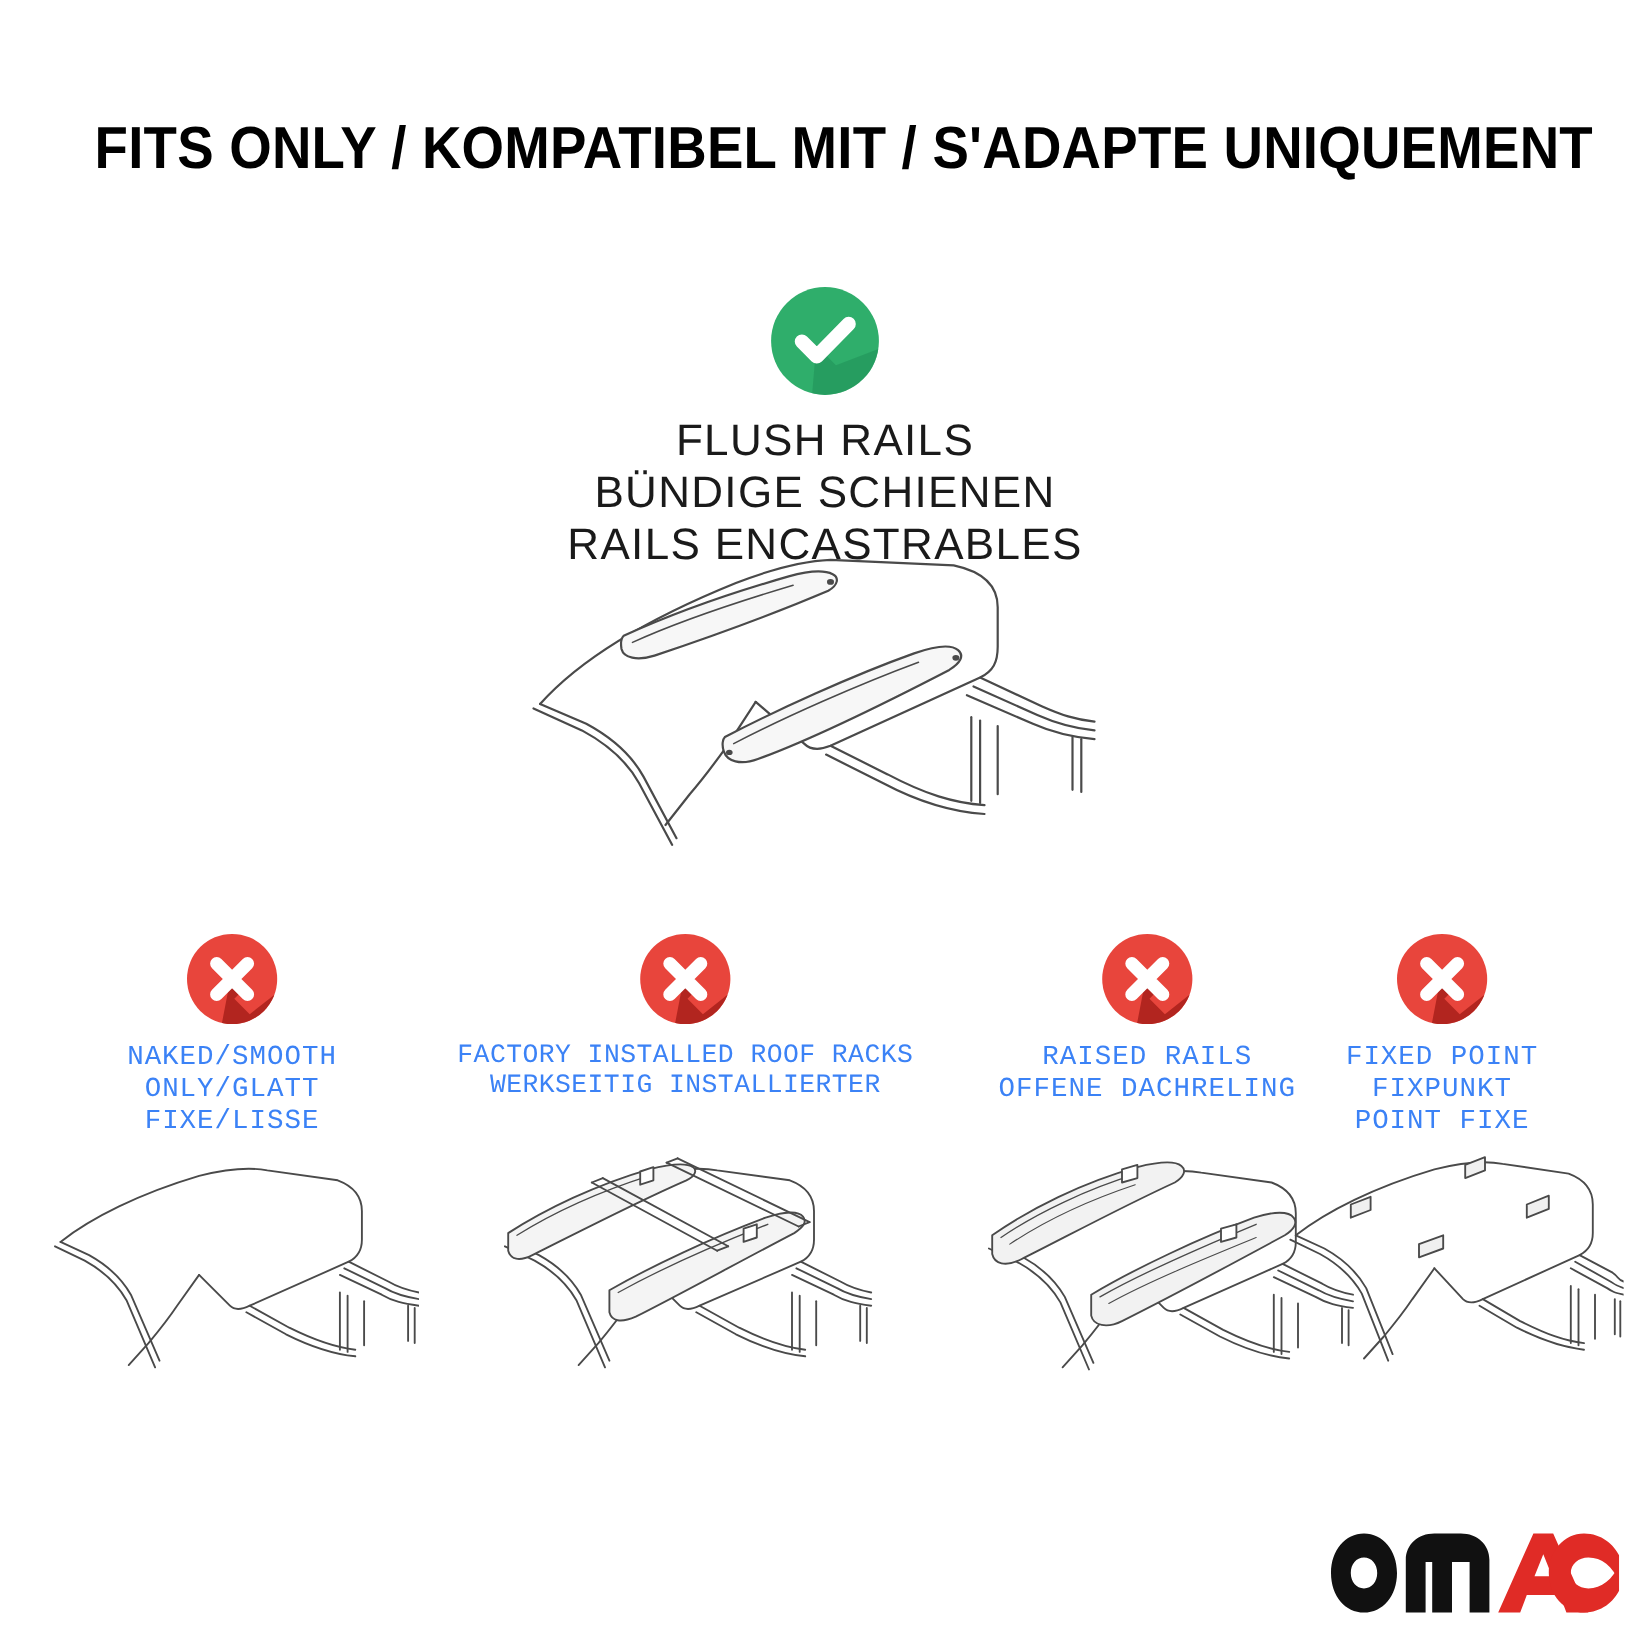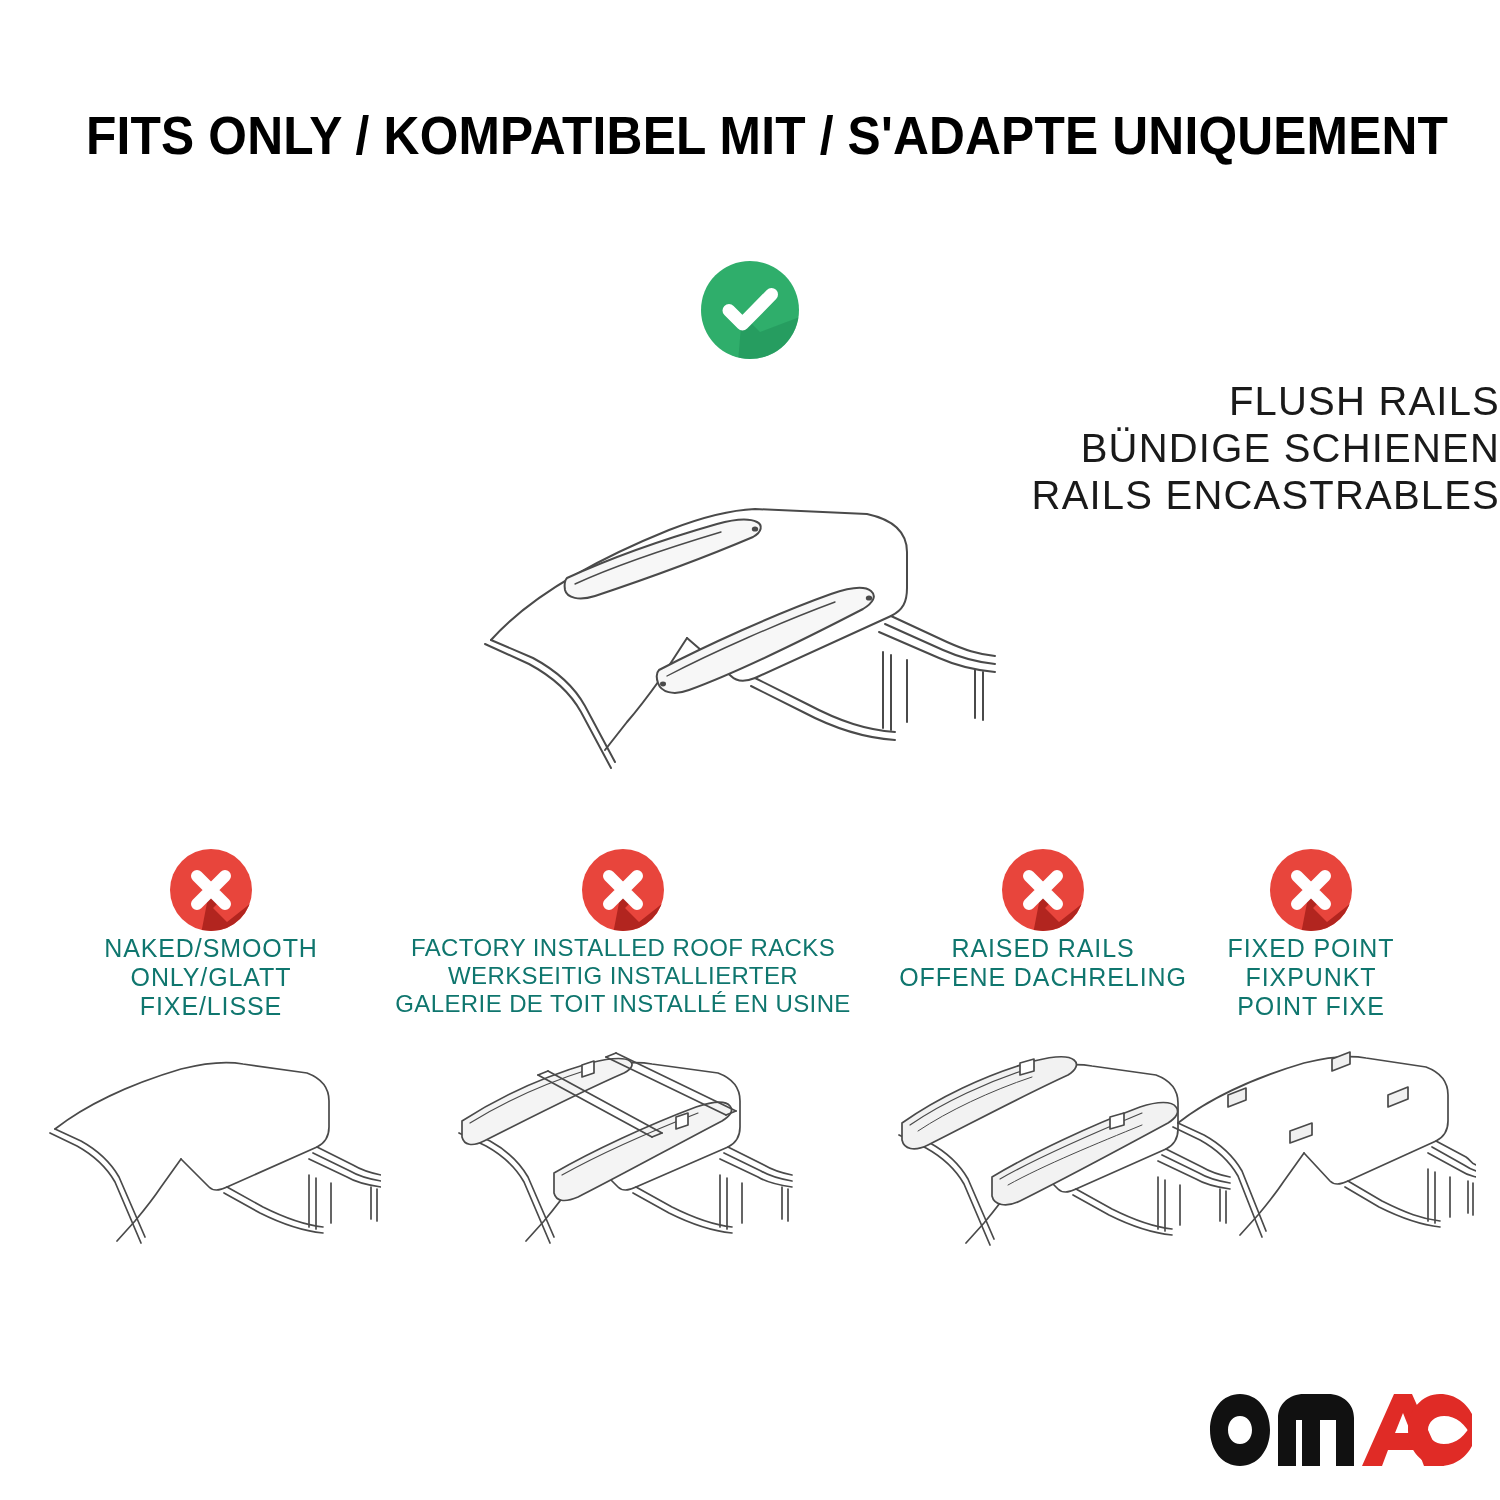--- a/index.html
+++ b/index.html
@@ -51,21 +51,21 @@
 
   .main-labels {
     margin-top: 16px;
     font-family: "Liberation Sans", sans-serif;
     font-weight: 300;
     font-size: 40px;
     line-height: 47px;
     letter-spacing: 1.2px;
     color: #1a1a1a;
   }
-  .main-labels div { white-space: nowrap; text-align: right; }
+  .main-labels div { white-space: nowrap; }
 
   
   .main-illus {
     position: absolute;
     left: 455px;
     top: 492px;
     width: 600px;
     height: 300px;
   }
   .main-illus svg { display:block; width: 600px; height: 300px; }
@@ -89,27 +89,27 @@
   .col-3 { left: 1166px;width: 290px; }
 
   .xbadge {
     width: 88px;
     height: 88px;
     margin: 0 auto;
   }
   .xbadge svg { display:block; width: 88px; height: 88px; }
 
   .col-labels {
-    margin-top: 0;
-    font-family: Liberation Sans, sans-serif;
+    margin-top: 12px;
+    font-family: Liberation Mono, monospace;
     font-weight: 300;
     font-size: 25px;
     line-height: 29px;
     letter-spacing: 0.9px;
-    color: #0f766e;
+    color: #3b82f6;
   }
   .col-1 .col-labels { font-size: 24px; line-height: 28px; letter-spacing: 0.4px;}
   .col-labels div { white-space: nowrap; }
 
   .col-illus {
     position: absolute;
     left: 0;
     width: 100%;
   }
   .col-0 .col-illus { top: 205px; }
@@ -258,21 +258,20 @@
         <circle cx="44" cy="44" r="41" fill="#E8453C"></circle>
         <g clip-path="url(#xc1)">
           <path d="M44 36 L58 50 L46 62 L60 76 L88 54 L88 88 L34 88 Z" fill="#A8201A" opacity="0.85"></path>
         </g>
         <path d="M30 30 L58 58 M58 30 L30 58" fill="none" stroke="#ffffff" stroke-width="12" stroke-linecap="round"></path>
       </svg>
     </div>
     <div class="col-labels">
       <div>FACTORY INSTALLED ROOF RACKS</div>
       <div>WERKSEITIG INSTALLIERTER</div>
-      <div>GALERIE DE TOIT INSTALLÉ EN USINE</div>
     </div>
     <div class="col-illus">
       <svg width="370" height="230" viewBox="0 0 370 230" xmlns="http://www.w3.org/2000/svg">
         <g fill="none" stroke="#4a4a4a" stroke-width="1.7" stroke-linejoin="round" stroke-linecap="round">
 
           <path d="M26 78 C54 56 98 34 152 18 C176 12 198 10 214 13 L280 22
                    C296 28 302 38 302 50 L302 76 C302 86 298 92 290 96
                    L198 136 C190 140 184 140 180 136 L152 108"></path>
           <path d="M26 78 L52 90 C70 100 82 112 90 126 L116 186"></path>
           <path d="M21 82 L48 95 C66 105 78 117 86 131 L112 192"></path>

